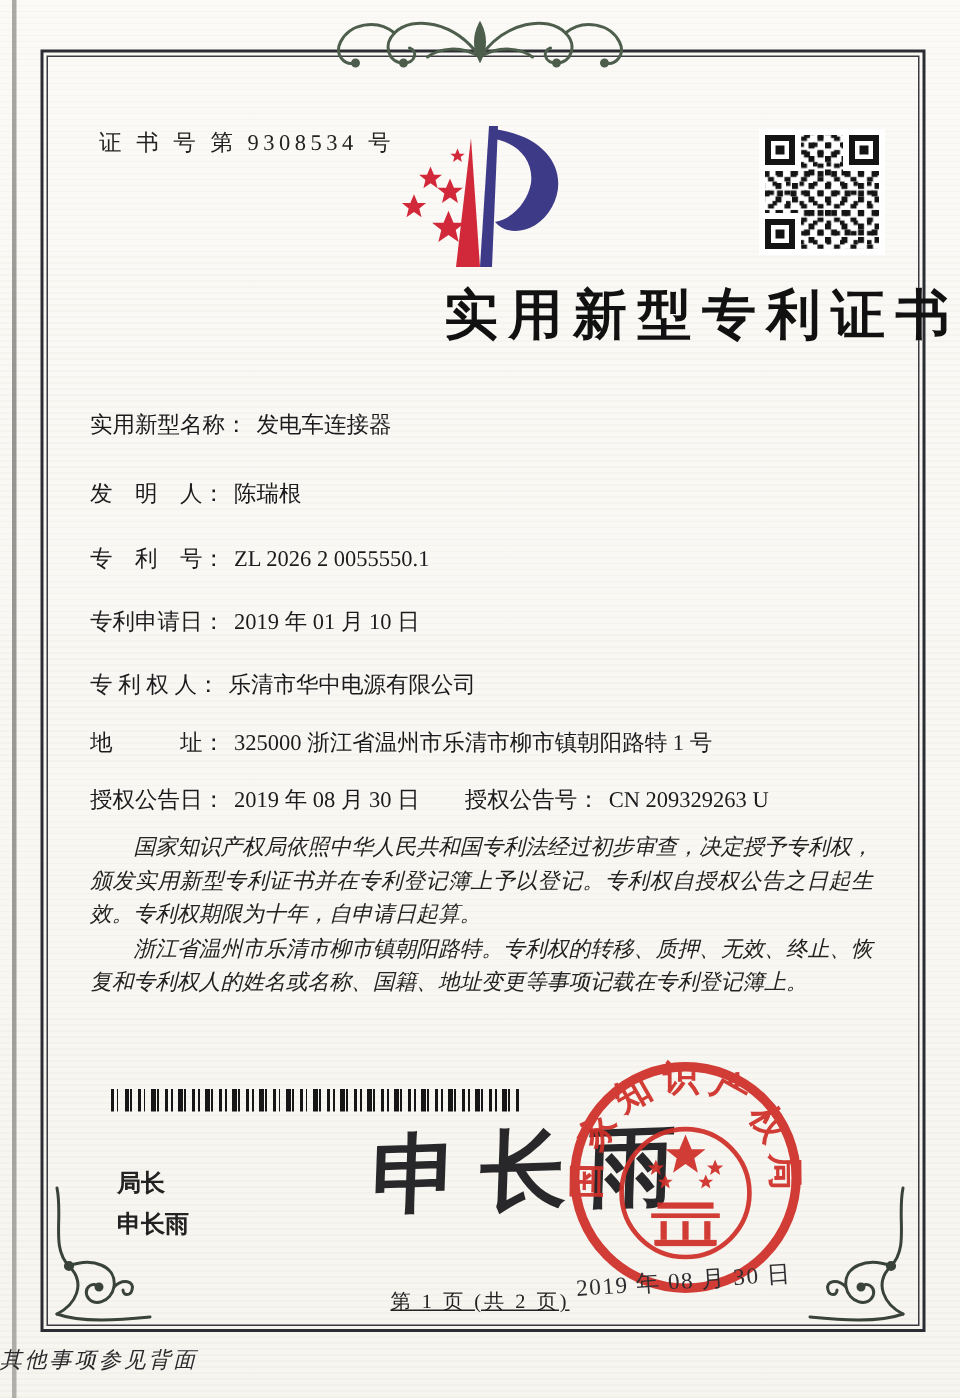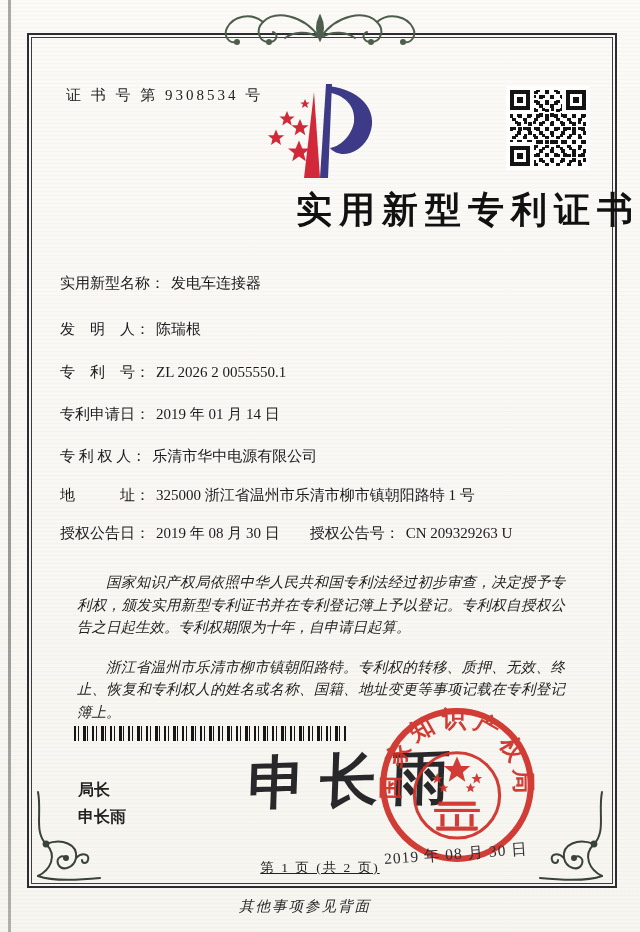--- a/index.html
+++ b/index.html
@@ -20,34 +20,34 @@
   .qr{position:absolute;left:506px;top:86px;width:84px;height:84px;}
   .title{position:absolute;left:0;right:0;top:186px;text-align:right;
     font-size:36px;font-weight:700;letter-spacing:7px;color:#111;}
   .frow{position:absolute;left:60px;right:36px;font-size:15px;white-space:nowrap;}
   .frow .lab{color:#1b1b1d;}
   .frow .val{margin-left:6px;color:#1b1b1d;margin-top:44px;}
   .r1{top:274px}.r2{top:320px}.r3{top:363px}.r4{top:405px}.r5{top:447px}.r6{top:486px}.r7{top:524px}
   .pair2{margin-left:30px;}
   .bodytext{position:absolute;left:60px;top:554px;width:522px;font-size:14.5px;line-height:22.5px;
     text-align:justify;font-style:italic;color:#222;}
-  .bodytext p{margin:17px;text-indent:2em;}
+  .bodytext p{margin:0;text-indent:2em;}
   .barcode{position:absolute;left:74px;top:726px;width:272px;height:15px;
     background-image:repeating-linear-gradient(90deg,#161616 0 2px,transparent 2px 4px,#161616 4px 5px,
       transparent 5px 9px,#161616 9px 12px,transparent 12px 13px,#161616 13px 14px,transparent 14px 18px);}
   .director{position:absolute;left:78px;top:776px;font-family:Liberation Serif, serif;
     font-weight:700;font-size:16px;line-height:27px;color:#222;}
   .signature{position:absolute;left:248px;top:742px;font-size:58px;font-weight:700;
     letter-spacing:14px;color:#17171a;transform:rotate(-2deg) skewX(-4deg);opacity:.92;}
   .seal{position:absolute;left:378px;top:706px;width:158px;height:158px;opacity:.93;}
   .seal-date{position:absolute;left:384px;top:844px;font-size:15.5px;letter-spacing:1px;
     color:#2e2e30;transform:rotate(-4deg);white-space:nowrap;}
   .page-info{position:absolute;left:0;right:0;top:859px;text-align:center;font-size:13.5px;
     letter-spacing:2px;color:#222;text-decoration:underline;}
-  .back-note{position:absolute;left:0;right:30px;top:897px;text-align:center;font-size:14.5px;
+  .back-note{position:absolute;left:0;right:30px;top:897px;text-align:left;font-size:14.5px;
     font-style:italic;letter-spacing:2px;color:#2a2a2c;}
   .orn-top{position:absolute;left:215px;top:6px;width:210px;height:52px;}
   .orn-bl{position:absolute;left:30px;top:790px;width:74px;height:94px;}
   .orn-br{position:absolute;left:536px;top:790px;width:74px;height:94px;}
 </style>
 </head>
 <body>
 
 <div class="page">
 
@@ -149,21 +149,21 @@
   <div class="frow r1">
     <span class="lab">实用新型名称：</span><span class="val">发电车连接器</span>
   </div>
   <div class="frow r2">
     <span class="lab">发　明　人：</span><span class="val">陈瑞根</span>
   </div>
   <div class="frow r3">
     <span class="lab">专　利　号：</span><span class="val">ZL 2026 2 0055550.1</span>
   </div>
   <div class="frow r4">
-    <span class="lab">专利申请日：</span><span class="val">2019 年 01 月 14 日</span>
+    <span class="lab">专利申请日：</span><span class="val">2019 年 01 月 10 日</span>
   </div>
   <div class="frow r5">
     <span class="lab">专 利 权 人：</span><span class="val">乐清市华中电源有限公司</span>
   </div>
   <div class="frow r6">
     <span class="lab">地　　　址：</span><span class="val">325000 浙江省温州市乐清市柳市镇朝阳路特 1 号</span>
   </div>
   <div class="frow r7">
     <span class="lab">授权公告日：</span><span class="val">2019 年 08 月 30 日</span><span class="lab pair2">授权公告号：</span><span class="val">CN 209329263 U</span>
   </div>

